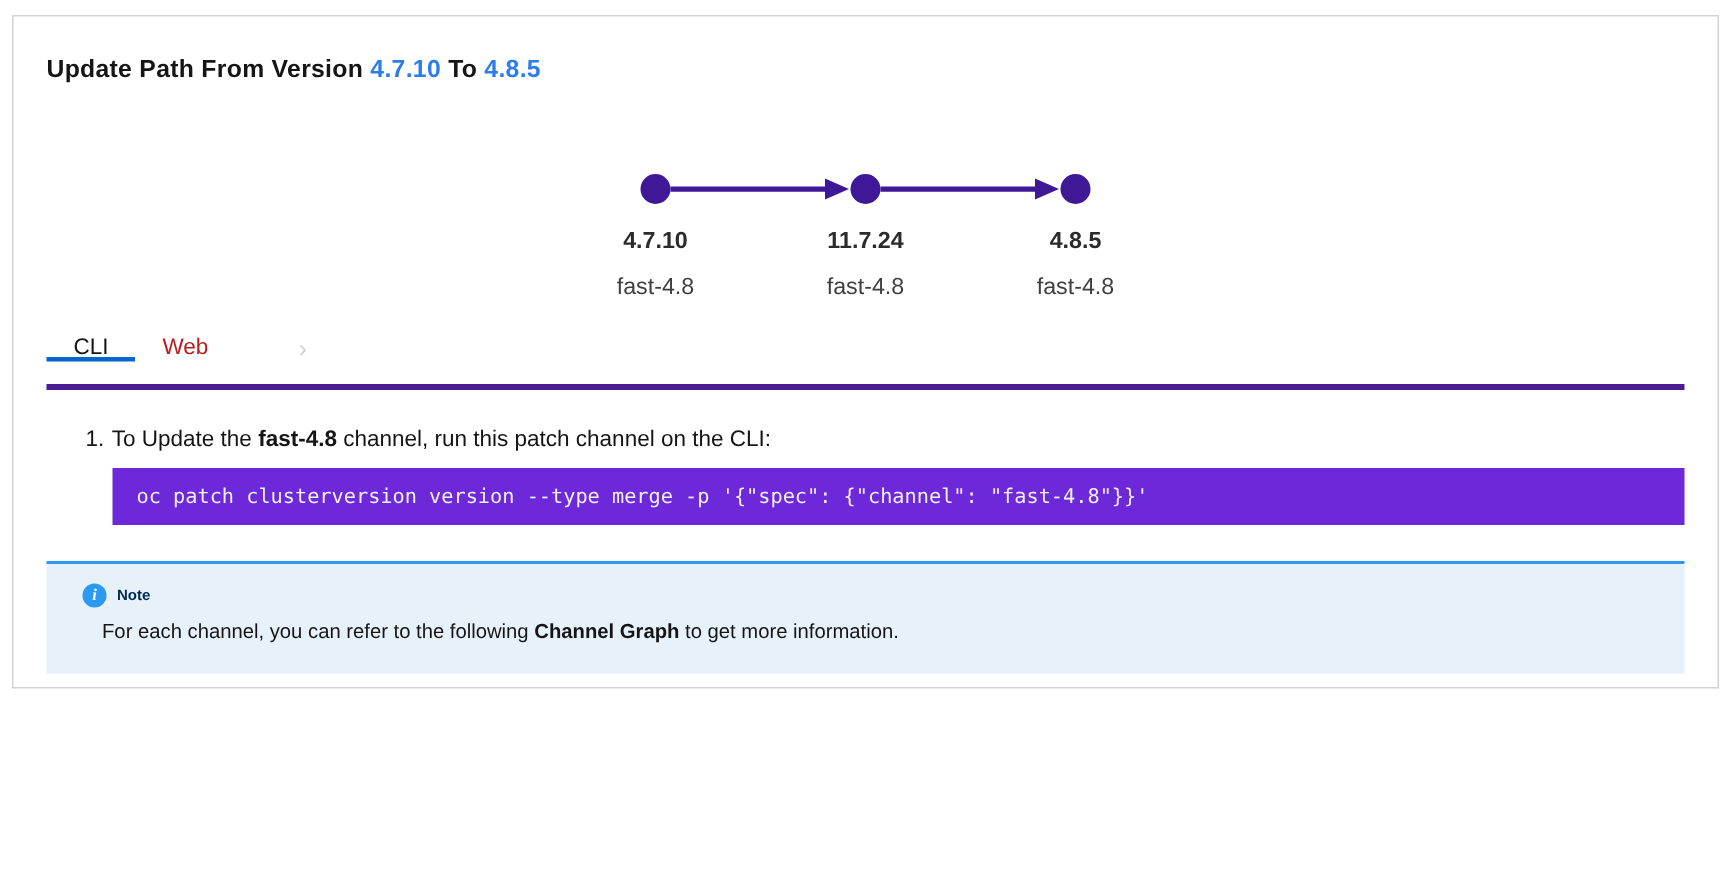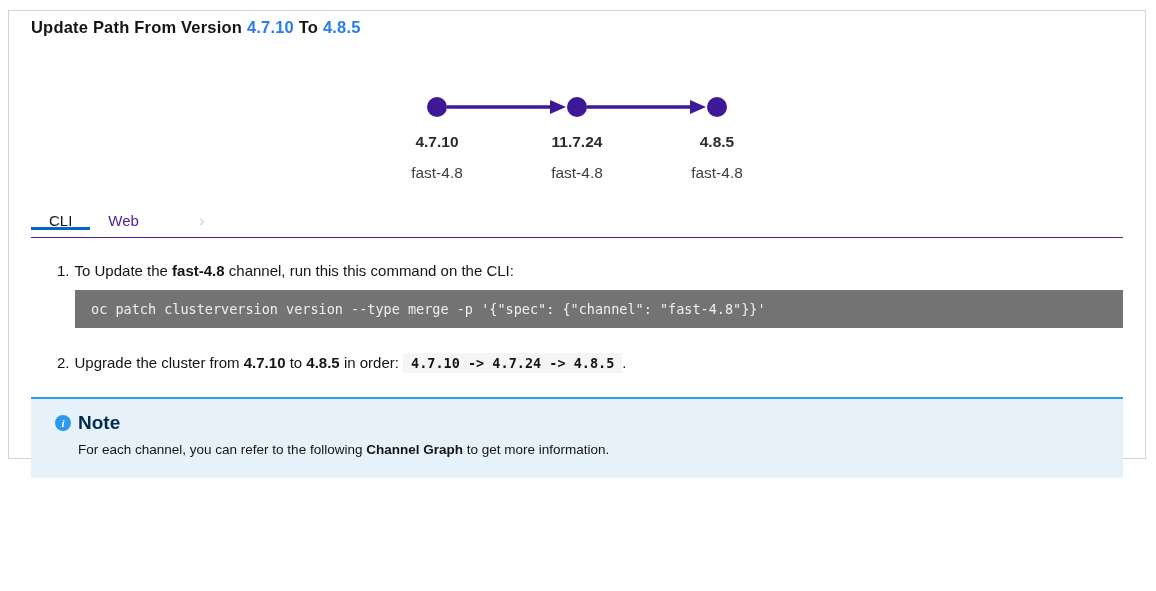--- a/index.html
+++ b/index.html
@@ -1,55 +1,55 @@
 <!DOCTYPE html>
 <html><head>
 <meta charset="utf-8">
 <style>
   html,body{margin:0;padding:0;background:#fff;}
   body{width:1156px;height:591px;position:relative;font-family:"Liberation Sans",sans-serif;color:#151515;}
   .page{position:absolute;left:8px;top:10px;width:1138px;height:449px;box-sizing:border-box;
-        border:1px solid #d2d2d2;background:#fff;padding:7px 22px;}
+        border:1px solid #d2d2d2;background:#fff;padding:26px 22px;}
   
   .title{font-size:16.5px;font-weight:700;letter-spacing:.2px;}
   .title .ver{color:#2b7de9;}
   
   .graph{width:420px;margin:50px auto 0;}
   .graph svg{display:block;}
   .graph-row{display:flex;}
   .graph-col{width:140px;text-align:center;}
   .g-version{font-weight:700;font-size:15.5px;color:#2b2b2b;margin-top:6px;}
   .g-channel{font-size:15.5px;color:#3f3f3f;margin-top:13px;}
   
   .section-h{margin-top:54px;font-size:16.5px;font-weight:700;letter-spacing:.2px;}
   
-  .tabs{margin-top:22px;display:flex;align-items:center;border-bottom:1px solid #4c1d95;height:33px;}
-  .tab{padding:0 18px;font-size:15px;display:flex;align-items:center;position:relative;cursor:pointer;color:#4c1d95;}
+  .tabs{margin-top:22px;display:flex;align-items:flex-start;border-bottom:4px solid #4c1d95;height:33px;}
+  .tab{padding:0 18px;font-size:15px;display:flex;align-items:center;position:relative;cursor:pointer;color:#b91c1c;}
   .tab.active{color:#151515;}
   .tab.active::after{content:"";position:absolute;left:0;right:0;bottom:-1px;height:3px;background:#0066cc;}
   .tab-divider{width:1px;background:#d2d2d2;margin-left:14px;}
   .tab-chevron{display:flex;align-items:center;padding:0 27px;color:#d2d2d2;font-size:17px;cursor:default;}
   
   .steps{margin-top:23px;}
   .step-line{margin-left:26px;font-size:15px;line-height:19px;}
   .step-num{margin-right:5px;}
-  .code-block{margin-left:44px;margin-top:10px;background:#737373;color:#f0f0f0;
+  .code-block{margin-left:44px;margin-top:10px;background:#6d28d9;color:#f0f0f0;
       font-family:"DejaVu Sans Mono",monospace;font-size:13.5px;padding:11px 16px;white-space:pre;}
   .step2{margin-top:25px;}
   .inline-code{font-family:"DejaVu Sans Mono",monospace;font-weight:700;font-size:13.5px;
       background:#f5f5f5;padding:2px 8px;}
   b{font-weight:700;}
   
   .note{margin-top:24px;background:#e7f1fa;border-top:2px solid #2b9af3;padding:13px 24px 21px;}
   .note-head{display:flex;align-items:center;}
   .note-icon{width:16px;height:16px;border-radius:50%;background:#2b9af3;color:#fff;flex:0 0 16px;
       font-size:11px;font-weight:700;display:flex;align-items:center;justify-content:center;
       font-family:"Liberation Serif",serif;font-style:italic;}
-  .note-title{font-size:19px;font-weight:700;color:#002952;margin-left:7px;}
-  .note-body{margin-left:23px;margin-top:8px;font-size:13.5px;}
+  .note-title{font-size:10px;font-weight:700;color:#002952;margin-left:7px;}
+  .note-body{margin-left:13px;margin-top:8px;font-size:13.5px;}
 </style>
 </head>
 <body>
 
 <div class="page">
 
   <div class="title">
     <span>Update Path From Version</span>
     <span class="ver">4.7.10</span>
     <span>To</span>
@@ -82,28 +82,25 @@
   <div class="tabs">
     <div class="tab active">CLI</div>
     <div class="tab">Web</div>
     <div class="tab-divider"></div>
     <div class="tab-chevron">›</div>
   </div>
 
   <div class="steps">
 
     <div class="step-line">
-      <span class="step-num">1.</span><span>To Update the </span><b>fast-4.8</b><span> channel, run this this command on the CLI:</span>
+      <span class="step-num">1.</span><span>To Update the </span><b>fast-4.8</b><span> channel, run this patch channel on the CLI:</span>
     </div>
 
     <div class="code-block">oc patch clusterversion version --type merge -p '{"spec": {"channel": "fast-4.8"}}'</div>
 
-    <div class="step-line step2">
-      <span class="step-num">2.</span><span>Upgrade the cluster from </span><b>4.7.10</b><span> to </span><b>4.8.5</b><span> in order: </span><span class="inline-code">4.7.10 -&gt; 4.7.24 -&gt; 4.8.5</span><span>.</span>
-    </div>
 
   </div>
 
   <div class="note">
     <div class="note-head">
       <span class="note-icon">i</span>
       <span class="note-title">Note</span>
     </div>
     <div class="note-body">
       <span>For each channel, you can refer to the following </span><b>Channel Graph</b><span> to get more information.</span>

